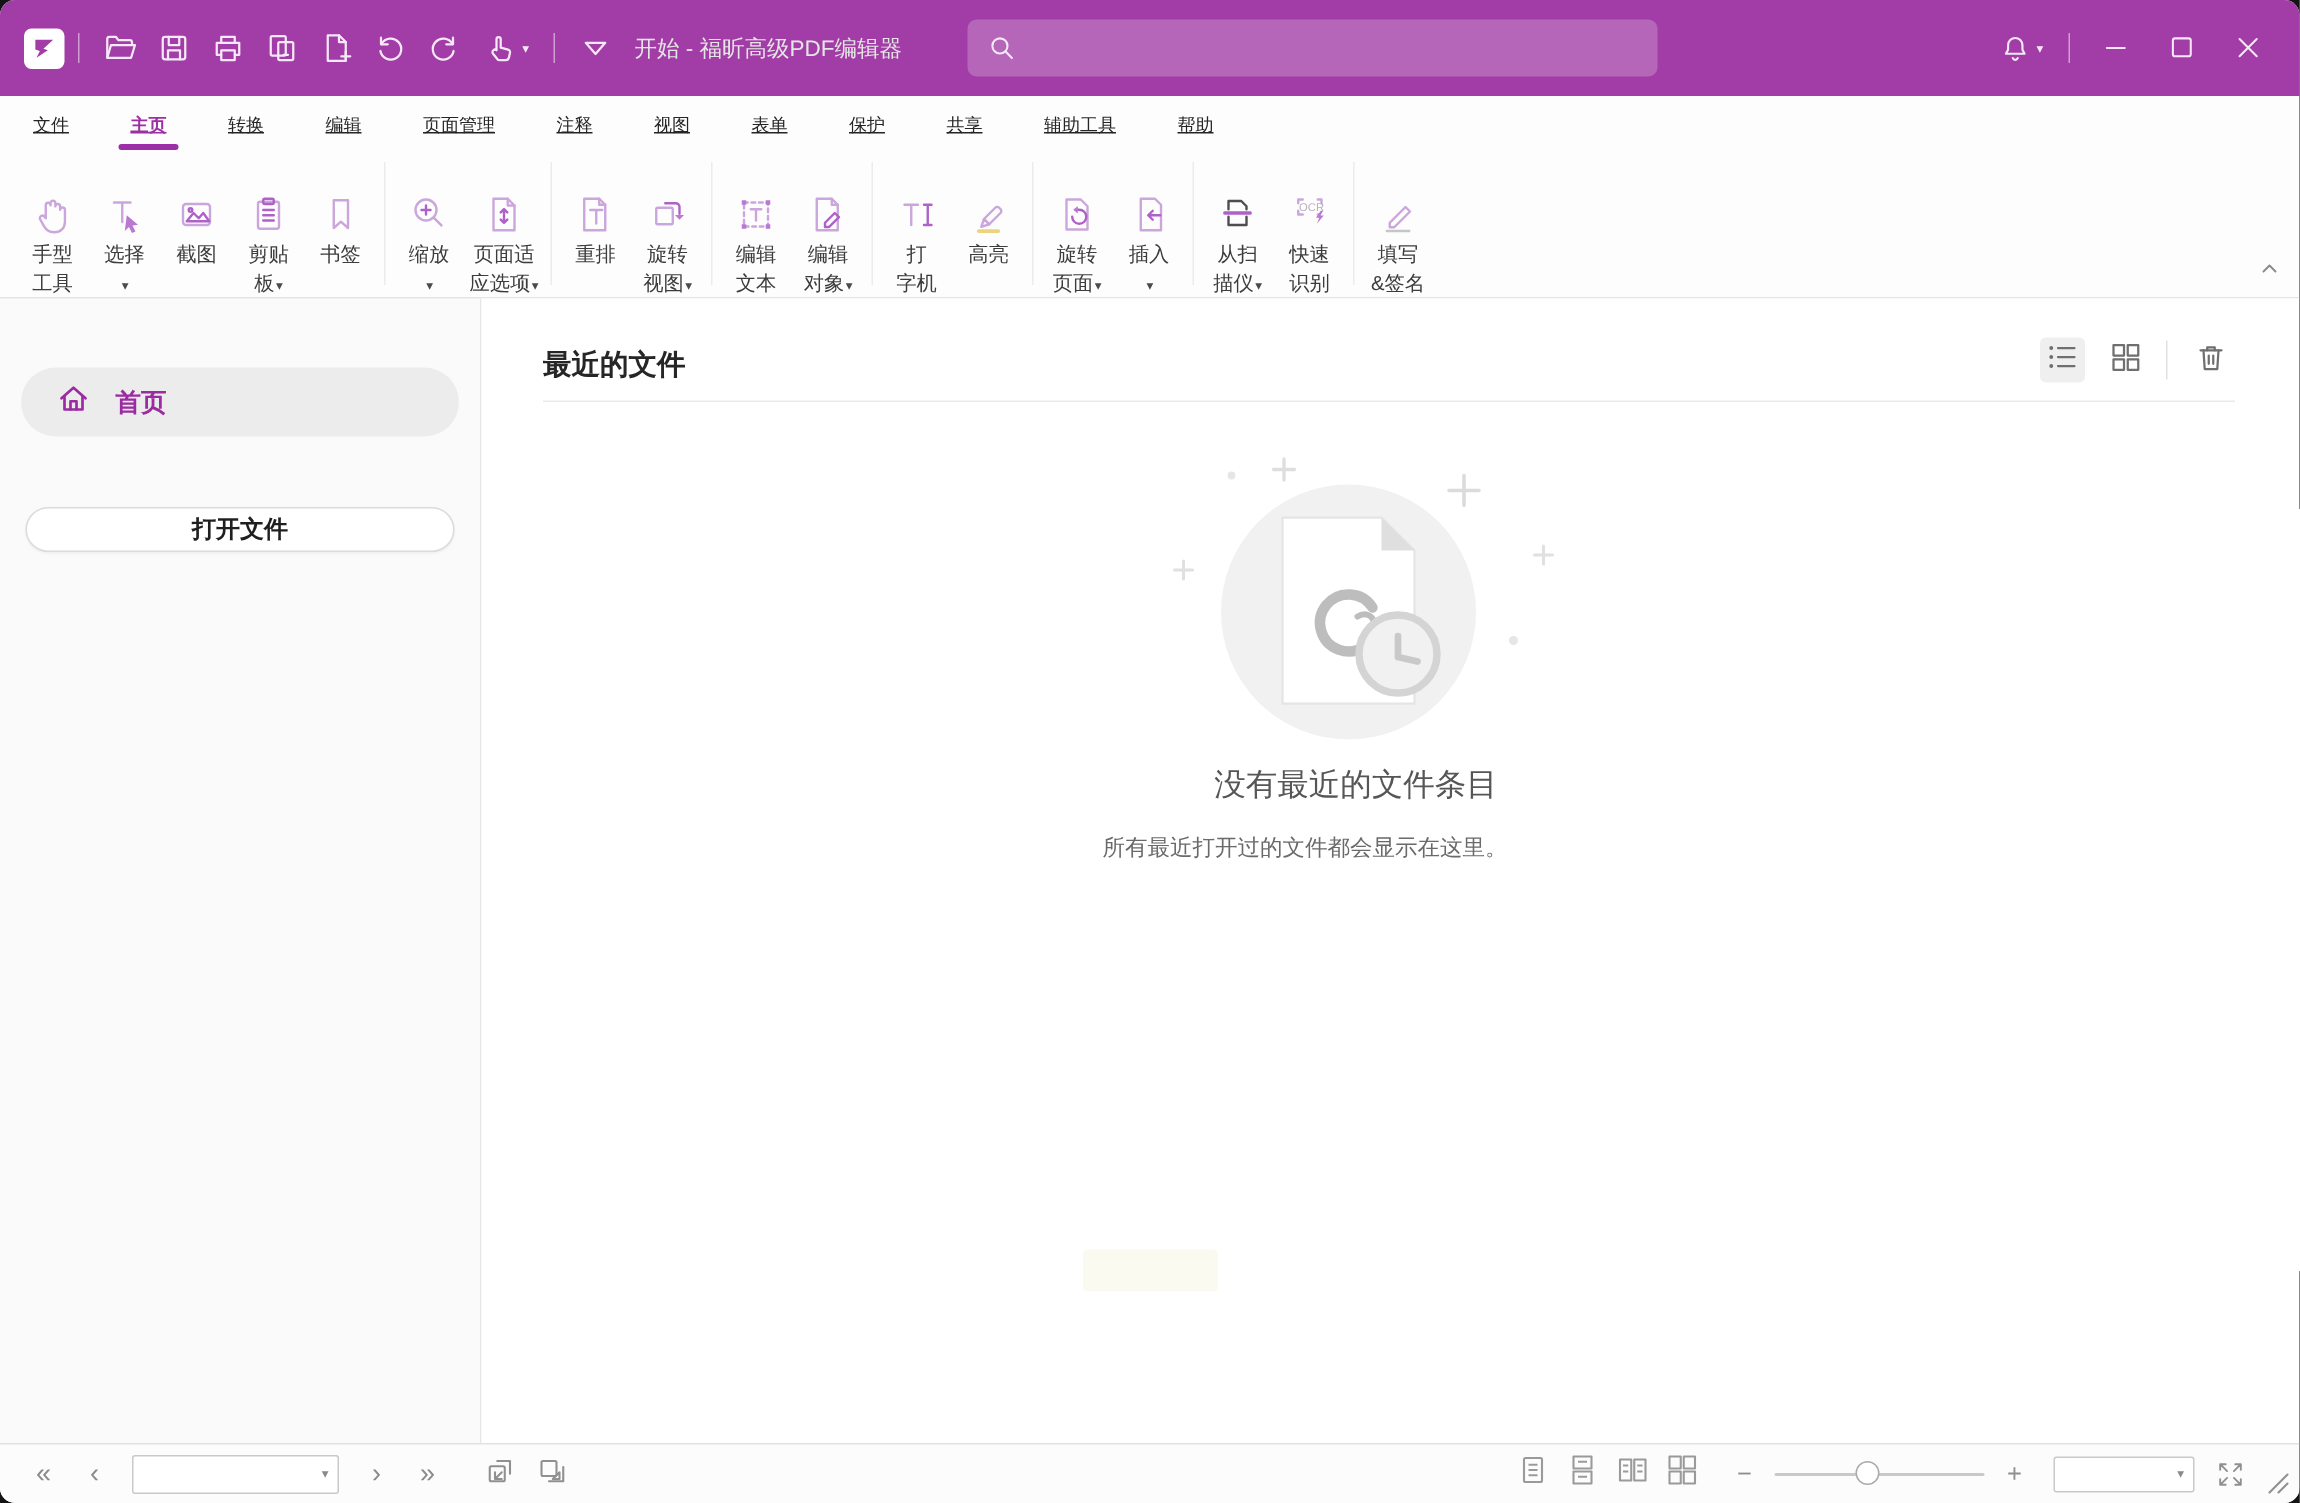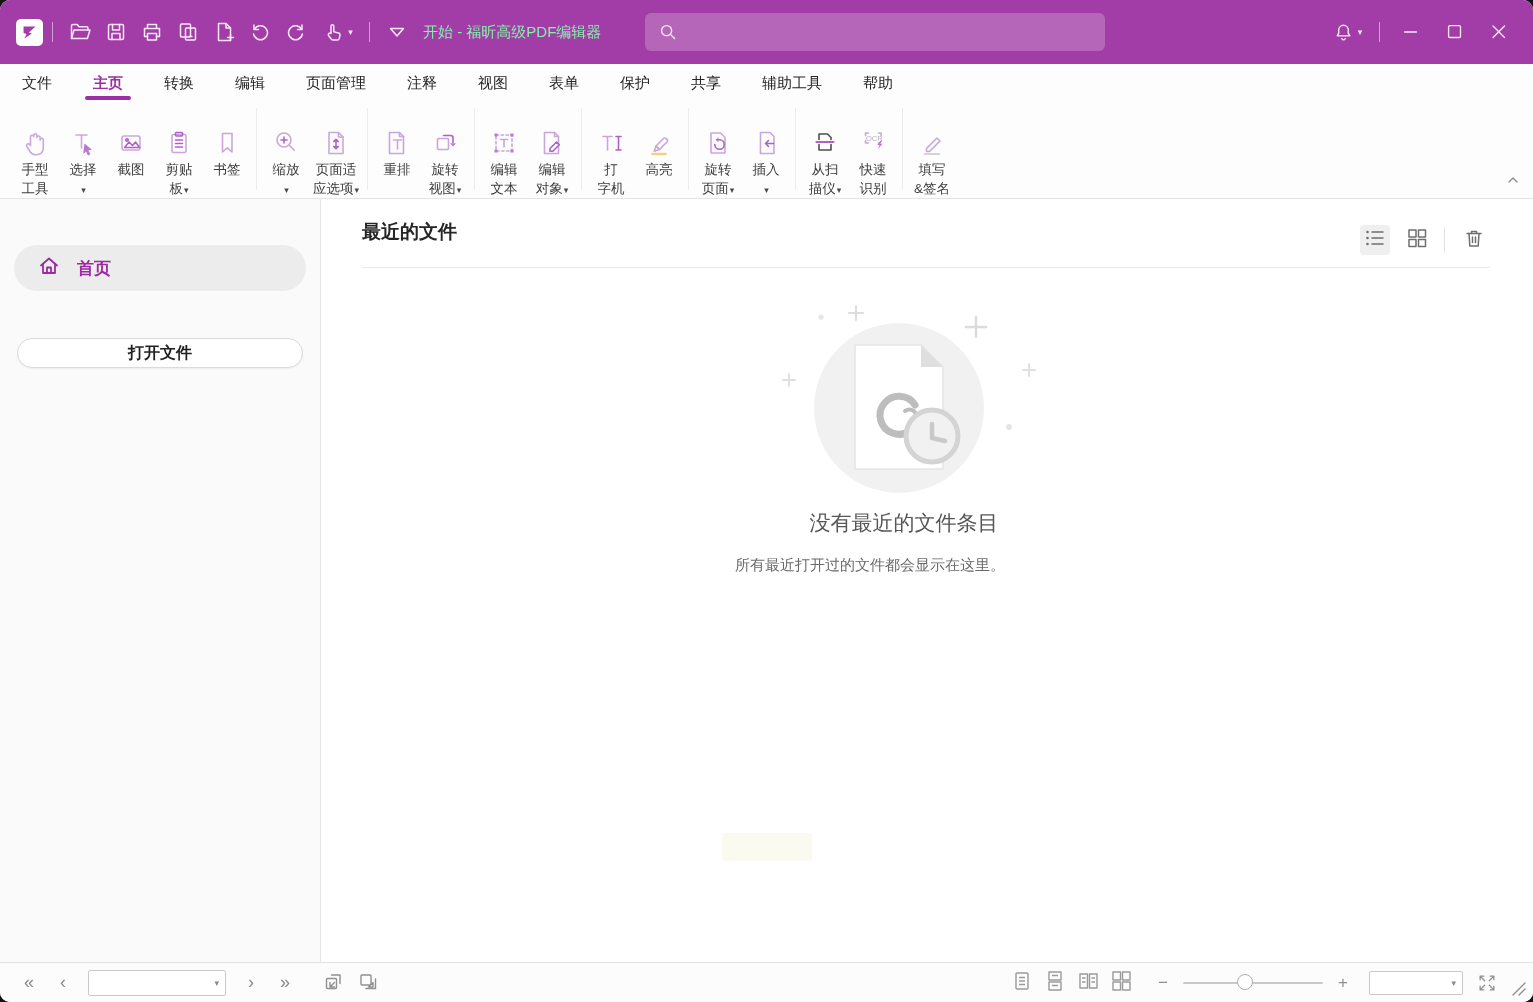--- a/index.html
+++ b/index.html
@@ -7,30 +7,30 @@
   .window { position:relative; width:1533px; height:1002px; border-radius:10px; overflow:hidden; background:#fff; }
 
   
   .titlebar { height:64px; background:#A23CA6; display:flex; align-items:center; padding:0 12px; position:relative; color:#fff; }
   .logo { width:27px; height:27px; background:#fff; border-radius:5px; display:flex; align-items:center; justify-content:center; margin-left:4px; }
   .tsep { width:1px; height:20px; background:rgba(255,255,255,.5); margin:0 9px; }
   .qbtn { width:36px; height:36px; border-radius:4px; display:flex; align-items:center; justify-content:center; }
   .qbtn.dd { width:46px; }
   .tico svg { stroke:#F6E9F7; fill:none; stroke-width:1.5; stroke-linecap:round; stroke-linejoin:round; display:block; }
   .tcaret { font-size:9px; color:#F6E9F7; margin-left:3px; }
-  .wtitle { font-size:15px; margin-left:8px; white-space:nowrap; color:#86efac; }
+  .wtitle { font-size:15px; margin-left:8px; white-space:nowrap; color:#e5e5e5; }
   .searchbox { position:absolute; left:645px; top:13px; width:460px; height:38px; background:rgba(255,255,255,.22); border-radius:6px; display:flex; align-items:center; padding:0 12px; gap:9px; }
   .searchbox input { flex:1; background:transparent; border:none; outline:none; color:#fff; font-size:15px; font-family:inherit; }
   .searchbox input::placeholder { color:rgba(255,255,255,.95); }
   .winctl { margin-left:auto; display:flex; align-items:center; }
   .wbtn { width:44px; height:36px; display:flex; align-items:center; justify-content:center; }
 
   
   .tabrow { height:39px; background:#FDFDFD; display:flex; align-items:stretch; gap:37px; padding-left:20px; }
-  .tab { font-size:15px; color:#252525; display:flex; align-items:center; position:relative; padding:18px 2px; }
+  .tab { font-size:12px; color:#252525; display:flex; align-items:center; position:relative; padding:18px 2px;text-decoration:underline; }
   .tab.active { color:#9C2FA5; font-weight:bold; }
   .tab.active::after { content:""; position:absolute; left:-6px; right:-6px; bottom:3px; height:4px; border-radius:2px; background:#9C2FA5; }
 
   
   .ribbon { height:96px; background:#FDFDFD; border-bottom:1px solid #E4E4E4; display:flex; align-items:flex-start; padding:5px 0 0 6px; position:relative; }
   .rgroup { display:flex; align-items:flex-start; padding:0 5px; border-right:1px solid #ECECEC; height:82px; }
   .rgroup.last { border-right:none; }
   .rbtn { min-width:48px; padding:2px 3px; display:flex; flex-direction:column; align-items:center; border-radius:4px; }
   .ric { height:35px; display:flex; align-items:center; justify-content:center;margin-top:15px; }
   .ric svg { stroke:#CBA6DC; fill:none; stroke-width:1.6; stroke-linecap:round; stroke-linejoin:round; display:block; }
@@ -45,21 +45,21 @@
 
   
   .bodyrow { display:flex; height:763px; }
   .sidebar { width:321px; background:#FAFAFA; border-right:1px solid #E6E6E6; padding-top:46px; }
   .homepill { margin:0 14px; height:46px; background:#ECECEC; border-radius:23px; display:flex; align-items:center; padding:0 21px; gap:14px; }
   .homepill svg { stroke:#9C2BA3; fill:none; stroke-width:1.8; stroke-linecap:round; stroke-linejoin:round; }
   .homepill .lbl { color:#9C2BA3; font-size:17px; font-weight:bold; }
   .openbtn { margin:47px 17px 0; height:30px; background:#fff; border:1px solid #DBDBDB; border-radius:21px; display:flex; align-items:center; justify-content:center; font-size:16px; color:#1F1F1F; font-weight:600; box-shadow:0 1px 2px rgba(0,0,0,.05); }
 
   .main { flex:1; position:relative; background:#fff; overflow:hidden; }
-  .mainhead { position:absolute; left:41px; top:20px; font-size:19px; font-weight:bold; color:#262626; }
+  .mainhead { position:absolute; left:41px; top:31px; font-size:19px; font-weight:bold; color:#262626; }
   .viewtools { position:absolute; right:44px; top:26px; display:flex; align-items:center; }
   .vbtn { width:30px; height:30px; border-radius:4px; display:flex; align-items:center; justify-content:center; }
   .vbtn.active { background:#EFEFEF; }
   .vbtn svg { stroke:#6F6F6F; fill:none; stroke-width:1.5; stroke-linecap:round; stroke-linejoin:round; }
   .vsep { width:1px; height:26px; background:#E2E2E2; margin:0 14px 0 12px; }
   .hdivider { position:absolute; left:41px; right:43px; top:68px; height:1px; background:#EAEAEA; }
 
   .illus { position:absolute; left:448px; top:96px; }
   .empty-title { position:absolute; left:583px; top:310px; transform:translateX(-50%); font-size:21px; color:#565656; white-space:nowrap; }
   .empty-sub { position:absolute; left:549px; top:357px; transform:translateX(-50%); font-size:15px; color:#6A6A6A; white-space:nowrap; }

